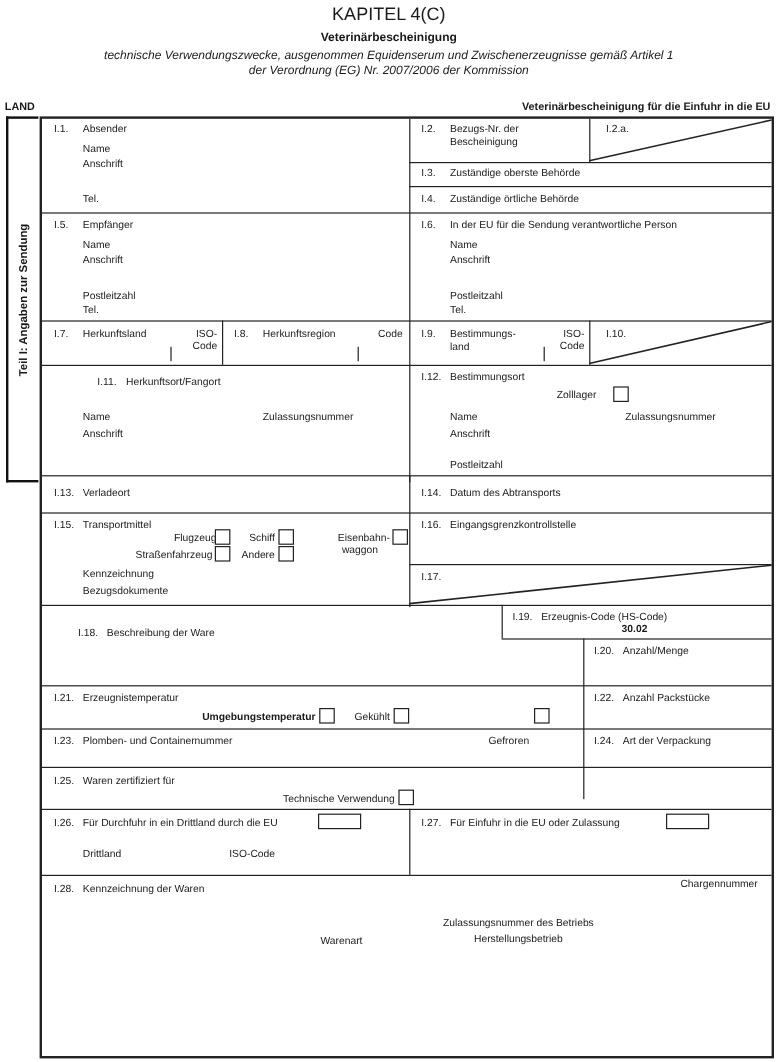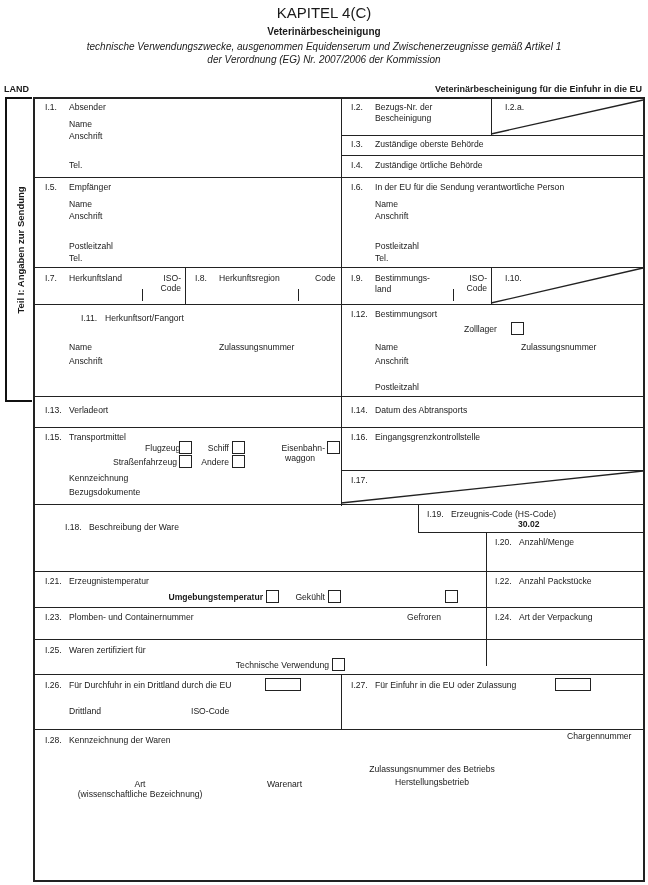--- a/index.html
+++ b/index.html
@@ -251,23 +251,19 @@
   <div class="t" style="left:34px; top:607px;">Drittland</div>
   <div class="t" style="left:156px; top:607px;">ISO-Code</div>
   <div class="t" style="left:316px; top:581px;">
     <span class="num">I.27.</span><span>Für Einfuhr in die EU oder Zulassung</span>
   </div>
   <div class="wide-box" style="left:520px; top:579px;"></div>
 
   <div class="t" style="left:10px; top:636px;">
     <span class="num">I.28.</span><span>Kennzeichnung der Waren</span>
   </div>
-  <div class="t center" style="left:30px; top:680px; width:150px;">
-    <div>Art</div>
-    <div>(wissenschaftliche Bezeichnung)</div>
-  </div>
   <div class="t" style="left:232px; top:680px;">Warenart</div>
   <div class="t center" style="left:322px; top:665px; width:150px;">
     <div>Zulassungsnummer des Betriebs</div>
     <div style="margin-top:3px;">Herstellungsbetrieb</div>
   </div>
   <div class="t" style="left:532px; top:632px;">Chargennummer</div>
 </div>
 
 </body></html>

